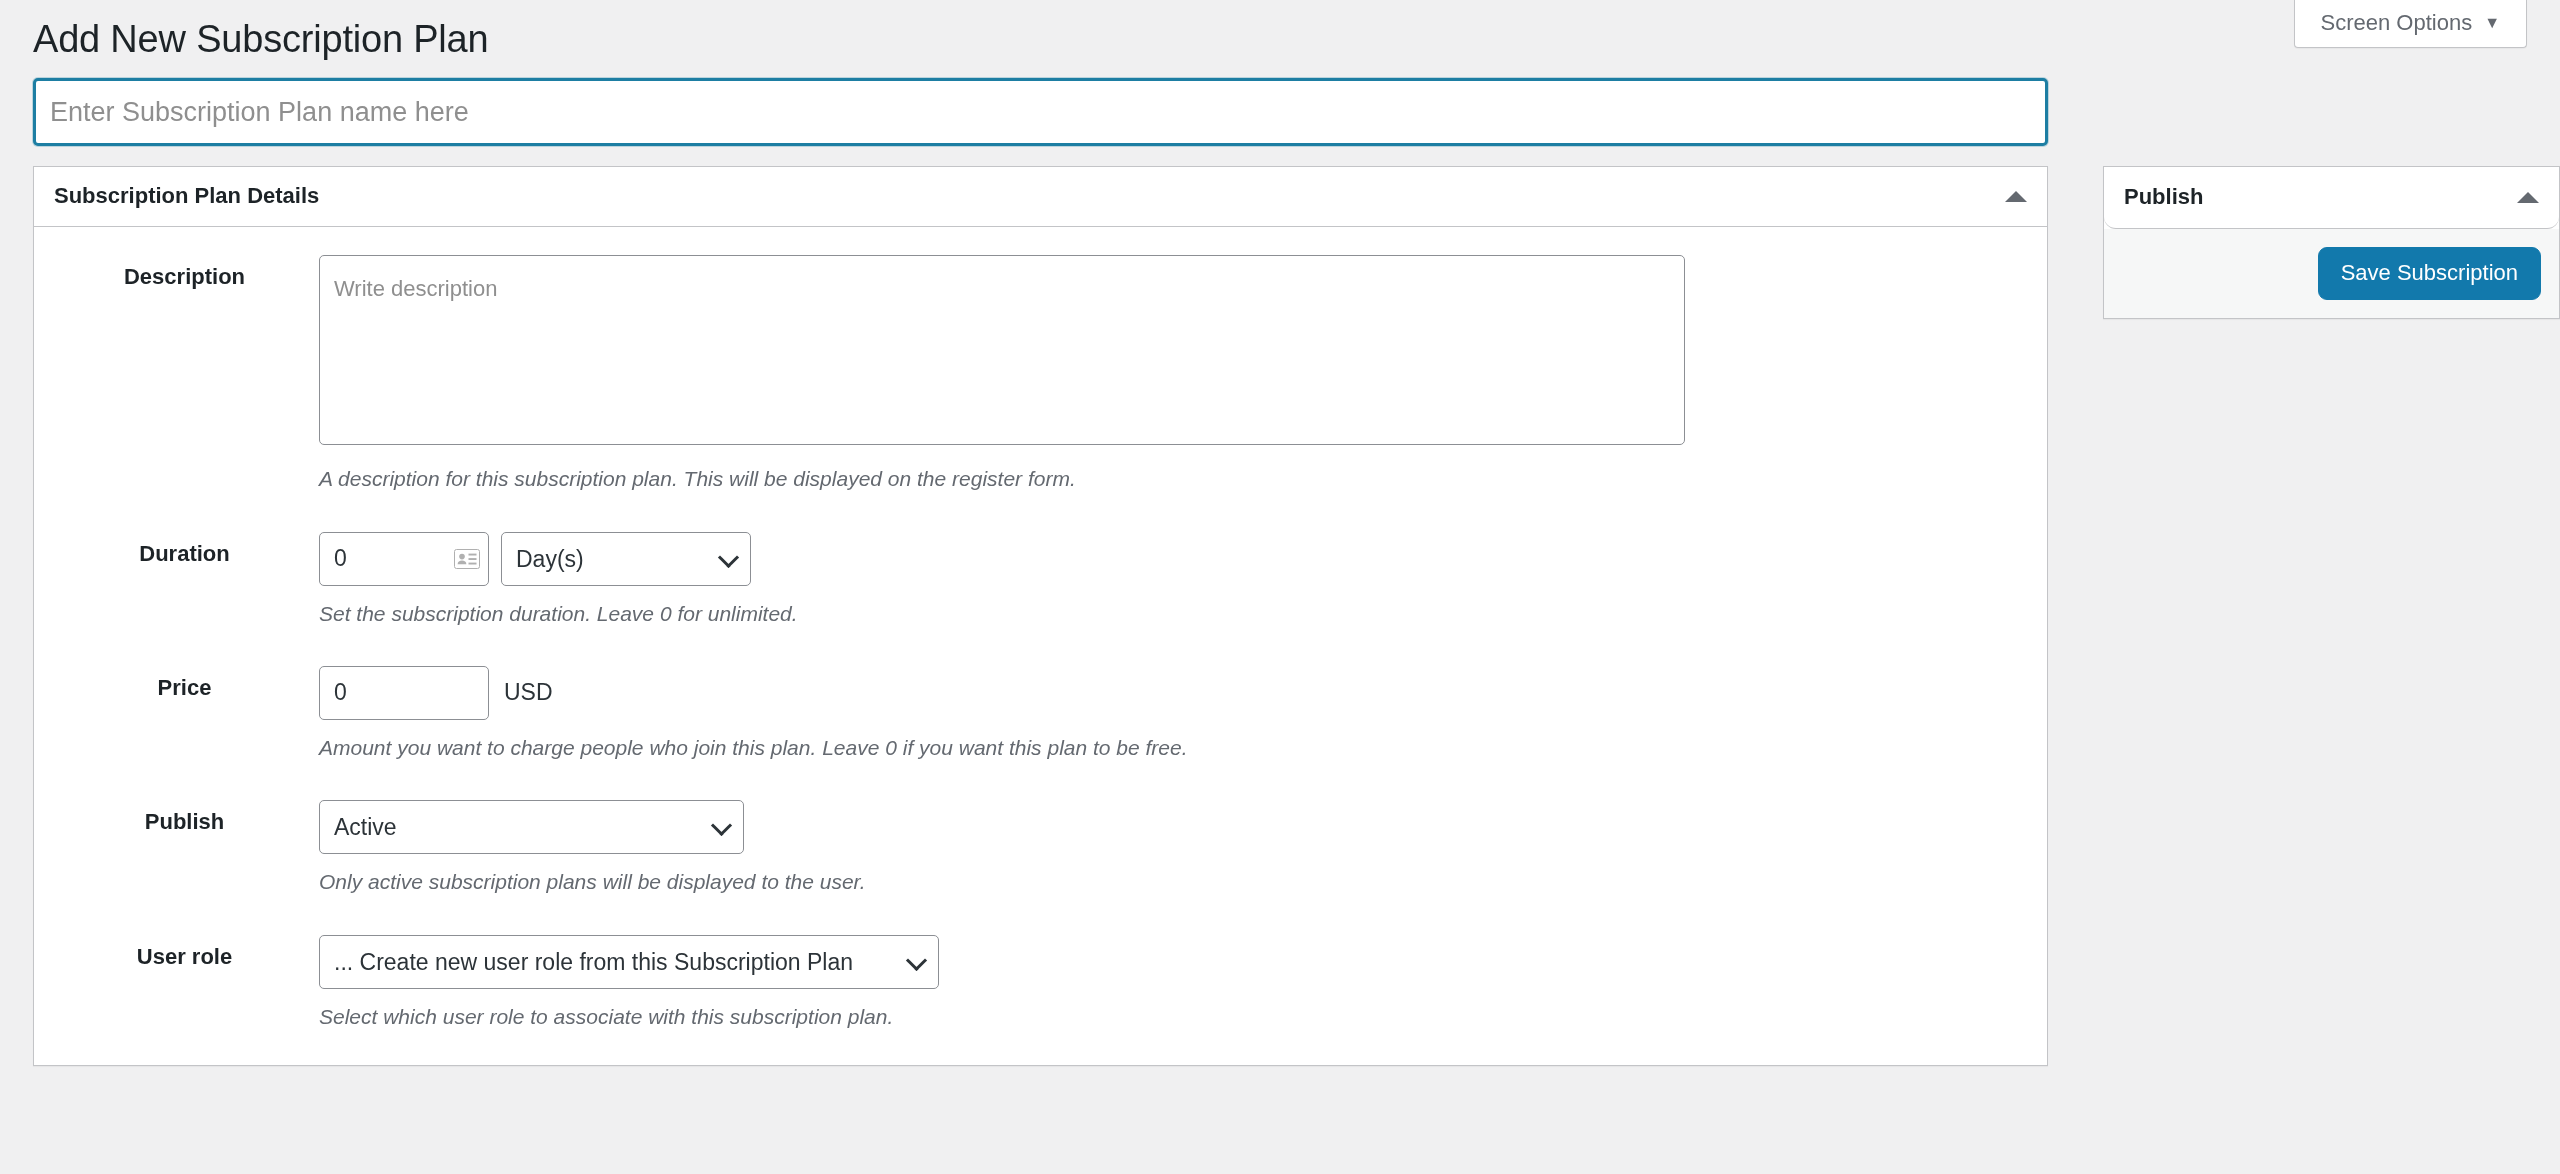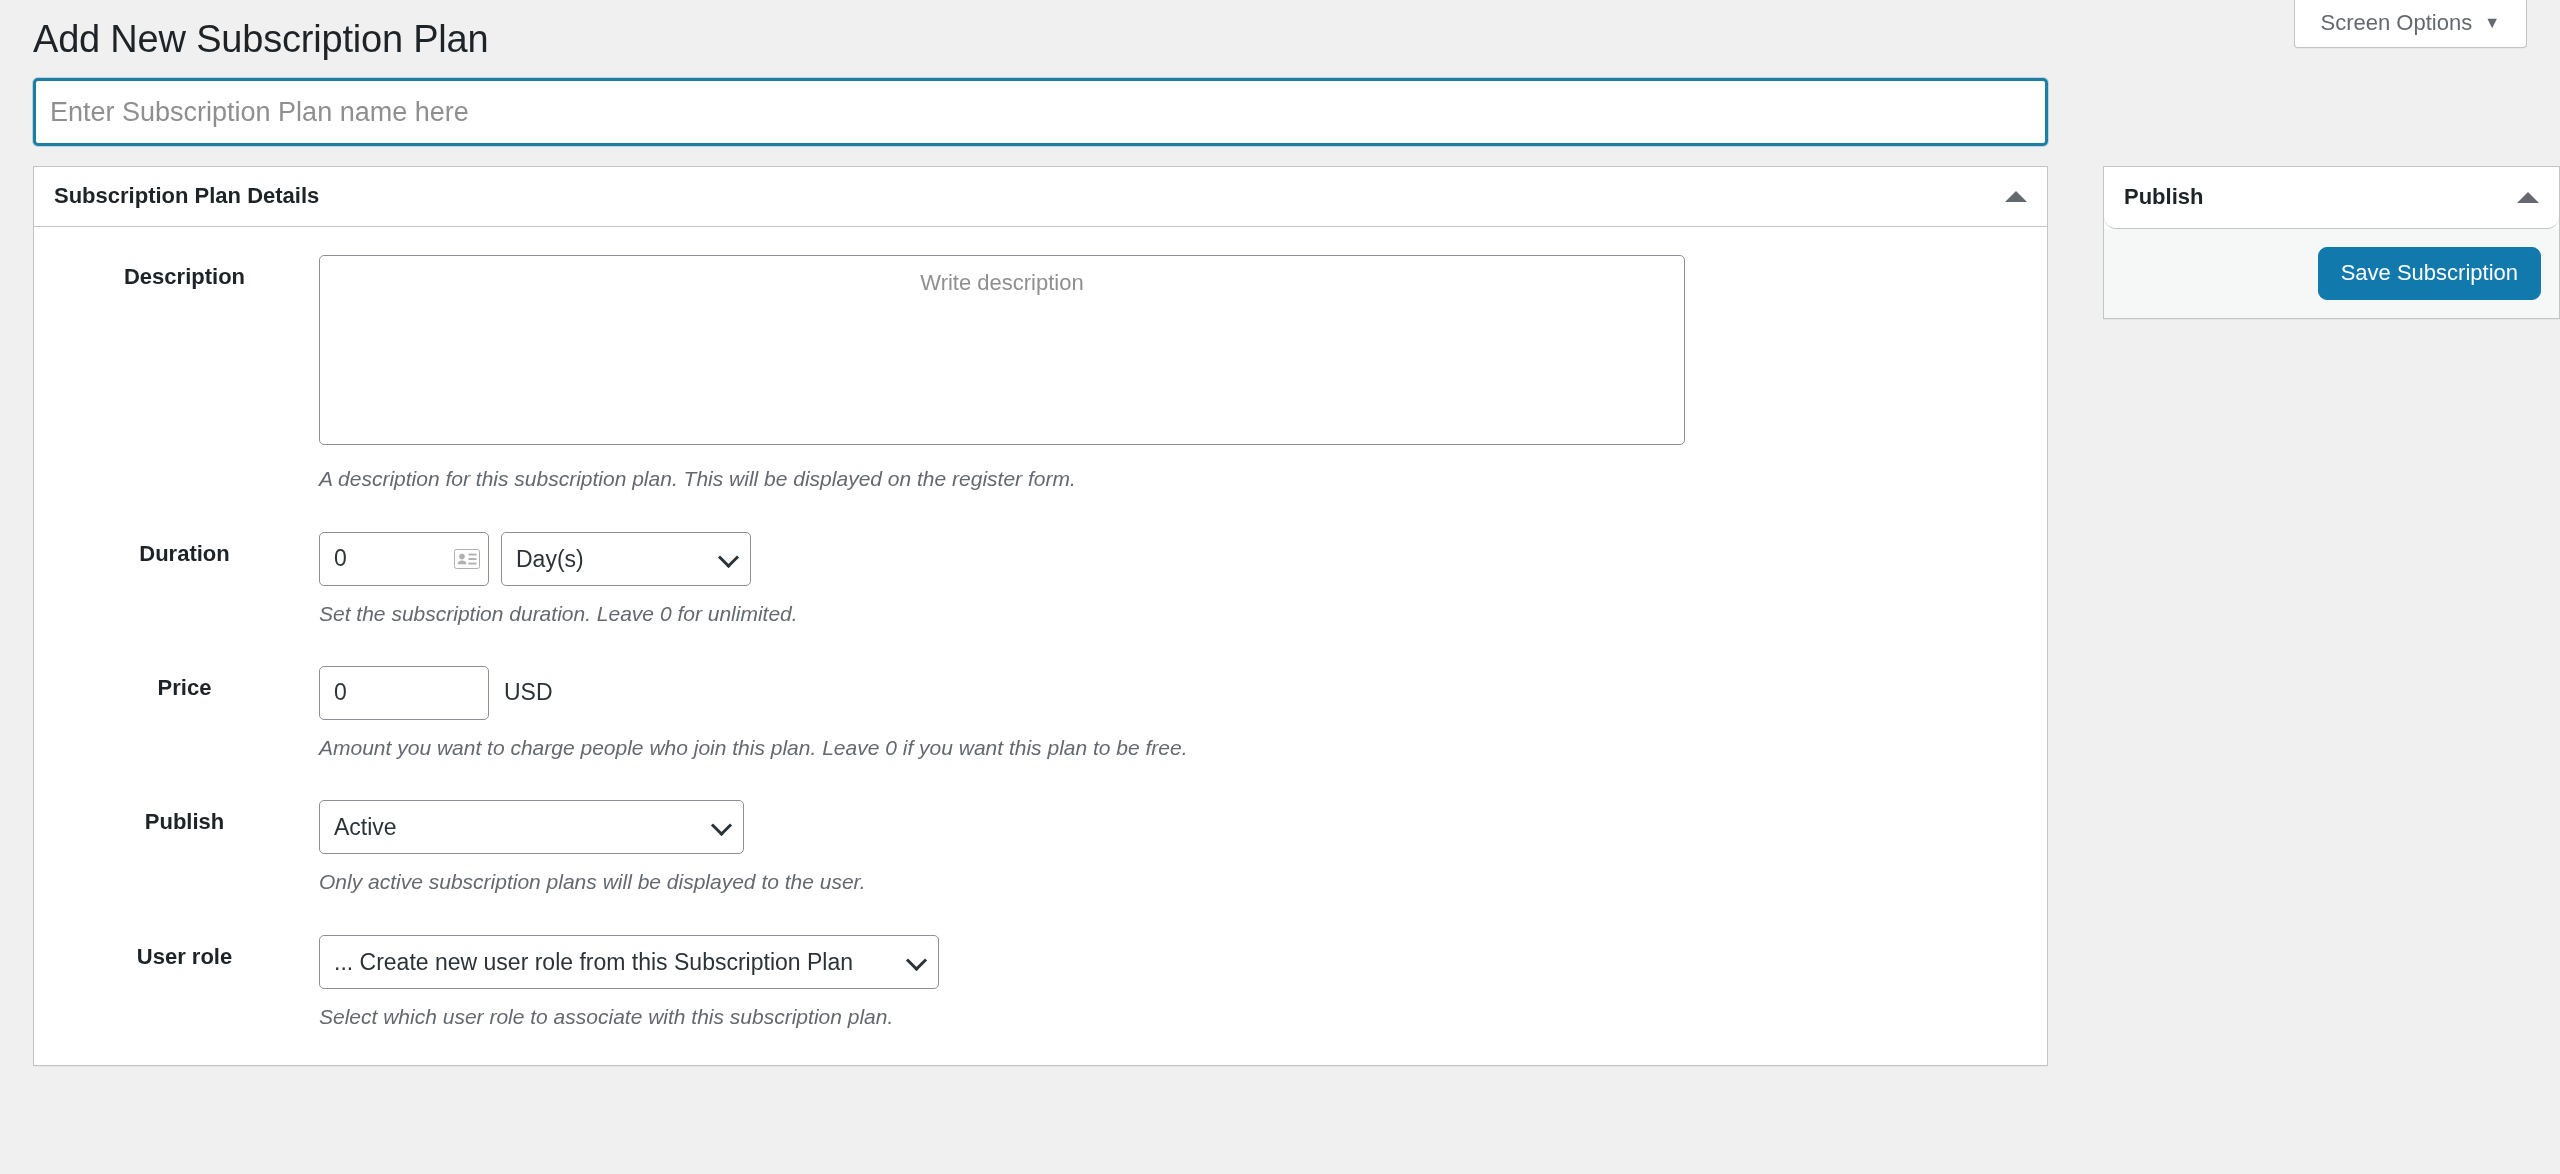--- a/index.html
+++ b/index.html
@@ -177,32 +177,31 @@
     font-style: italic;
     color: #646970;
     line-height: 1.4;
   }
 
   
   textarea.ts-textarea {
     width: 1366px;
     height: 190px;
     box-sizing: border-box;
-    padding: 10px 14px;
+    padding: 16px 14px;
     font-size: 22px;
     line-height: 1.5;
     font-family: "Liberation Sans", "DejaVu Sans", sans-serif;
     color: #2c3338;
     background: #fff;
     border: 1px solid #8c8f94;
     border-radius: 5px;
     resize: none;
     outline: none;
     box-shadow: 0 0 0 transparent;
-    text-align: center;
   }
   textarea.ts-textarea::placeholder { color: #8f8f8f; opacity: 1; }
 
   .inline-row {
     display: flex;
     align-items: center;
     gap: 0;
   }
   .num-wrap {
     position: relative;

